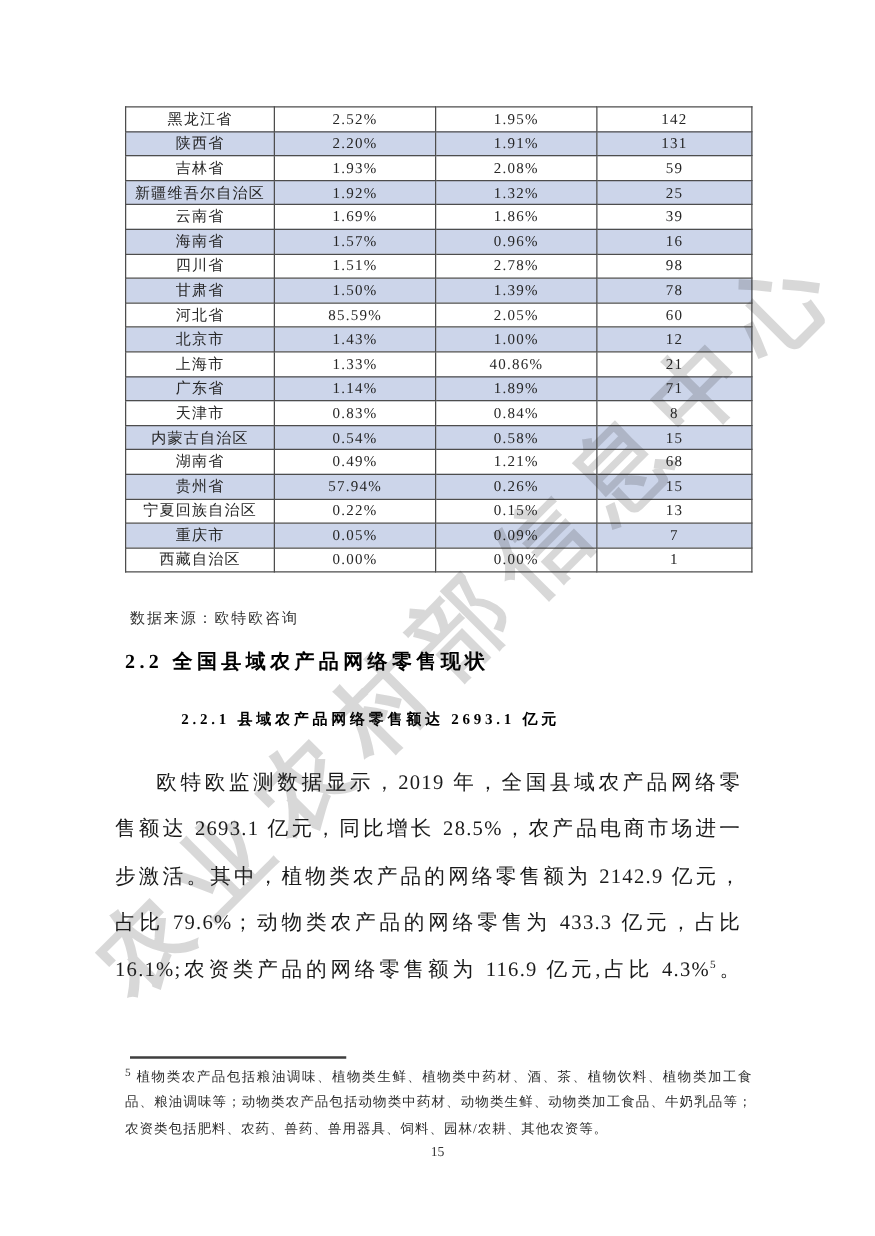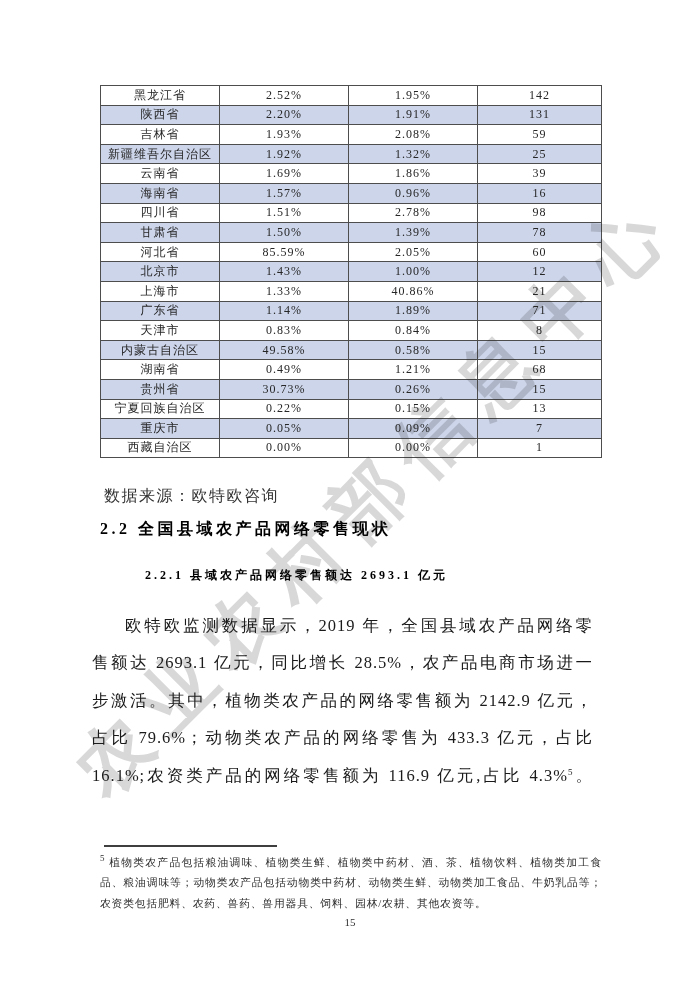--- a/index.html
+++ b/index.html
@@ -51,21 +51,21 @@
     vertical-align: middle;
     font-size: 12px;
     letter-spacing: 1px;
     color: #262626;
   }
   table.data tr:nth-child(even) td { background: #ccd5ea; }
   .source-note {
     position: absolute;
     left: 104px;
     top: 486px;
-    font-size: 16px;
+    font-size: 12px;
     letter-spacing: 1.5px;
     color: #333333;
     z-index: 1;
     text-align: right;
   }
   .h2 {
     position: absolute;
     left: 100px;
     top: 519px;
     font-size: 16px;
@@ -226,33 +226,33 @@
           <td>71</td>
         </tr>
         <tr>
           <td>天津市</td>
           <td>0.83%</td>
           <td>0.84%</td>
           <td>8</td>
         </tr>
         <tr>
           <td>内蒙古自治区</td>
-          <td>49.58%</td>
+          <td>0.54%</td>
           <td>0.58%</td>
           <td>15</td>
         </tr>
         <tr>
           <td>湖南省</td>
           <td>0.49%</td>
           <td>1.21%</td>
           <td>68</td>
         </tr>
         <tr>
           <td>贵州省</td>
-          <td>30.73%</td>
+          <td>57.94%</td>
           <td>0.26%</td>
           <td>15</td>
         </tr>
         <tr>
           <td>宁夏回族自治区</td>
           <td>0.22%</td>
           <td>0.15%</td>
           <td>13</td>
         </tr>
         <tr>

